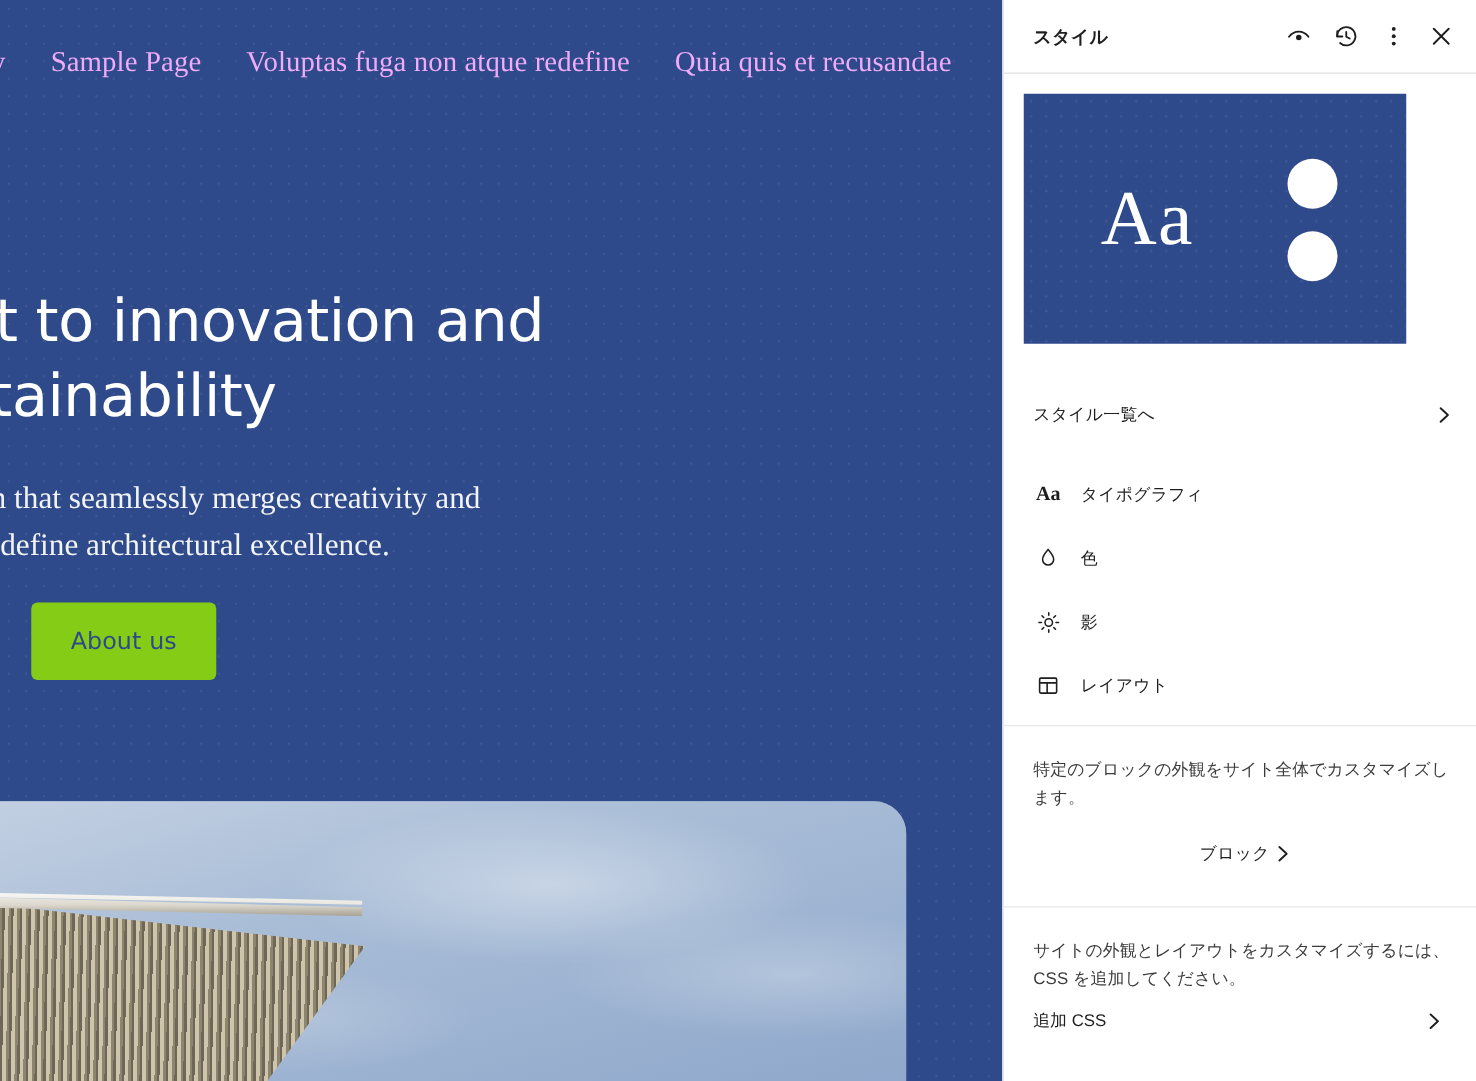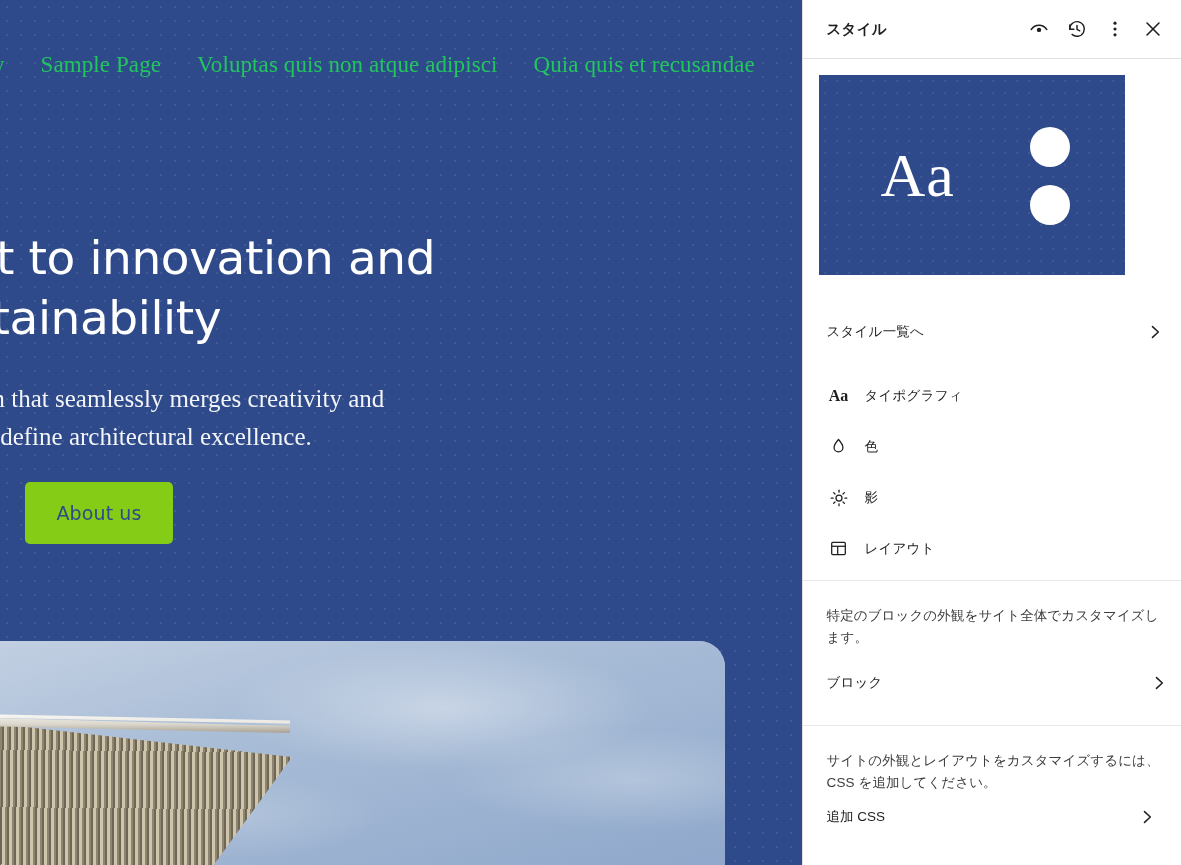--- a/index.html
+++ b/index.html
@@ -45,26 +45,25 @@
   }
   .site-nav .nav-inner {
     margin-left: -42px;
     display: flex;
     align-items: center;
     gap: 36px;
   }
   .nav-link {
     font-family: "Liberation Serif", serif;
     font-size: 23px;
-    color: #22c55e;
+    color: #f0abfc;
     letter-spacing: 0.1px;
     line-height: 1;
     text-decoration: none;
     display: inline-block;
-    margin-top: 15px;
   }
 
   .hero-heading {
     position: absolute;
     left: -62px;
     top: 228px;
     width: 720px;
     font-family: "DejaVu Sans", sans-serif;
     font-weight: 400;
     font-size: 47px;
@@ -316,20 +315,21 @@
   .section-desc {
     font-size: 13.5px;
     line-height: 1.62;
     color: #3c3c3c;
     letter-spacing: 0.1px;
   }
   .section .nav-row {
     padding-left: 0;
     padding-right: 0;
     margin-top: 10px;
+    justify-content: center;
   }
   .section .nav-row .label { font-size: 13.5px; }
 
   .cut-row {
     padding: 0 24px;
     display: flex;
     align-items: center;
     justify-content: space-between;
     height: 48px;
     cursor: pointer;
@@ -344,21 +344,21 @@
 
 <div id="root">
 
   <div class="site-preview">
     <div class="dot-texture"></div>
 
     <nav class="site-nav">
       <div class="nav-inner">
         <a class="nav-link">olicy</a>
         <a class="nav-link">Sample Page</a>
-        <a class="nav-link">Voluptas quis non atque adipisci</a>
+        <a class="nav-link">Voluptas fuga non atque redefine</a>
         <a class="nav-link">Quia quis et recusandae</a>
       </div>
     </nav>
 
     <h1 class="hero-heading">ent to innovation and
 ustainability</h1>
 
     <p class="hero-body">firm that seamlessly merges creativity and
 o redefine architectural excellence.</p>
 

